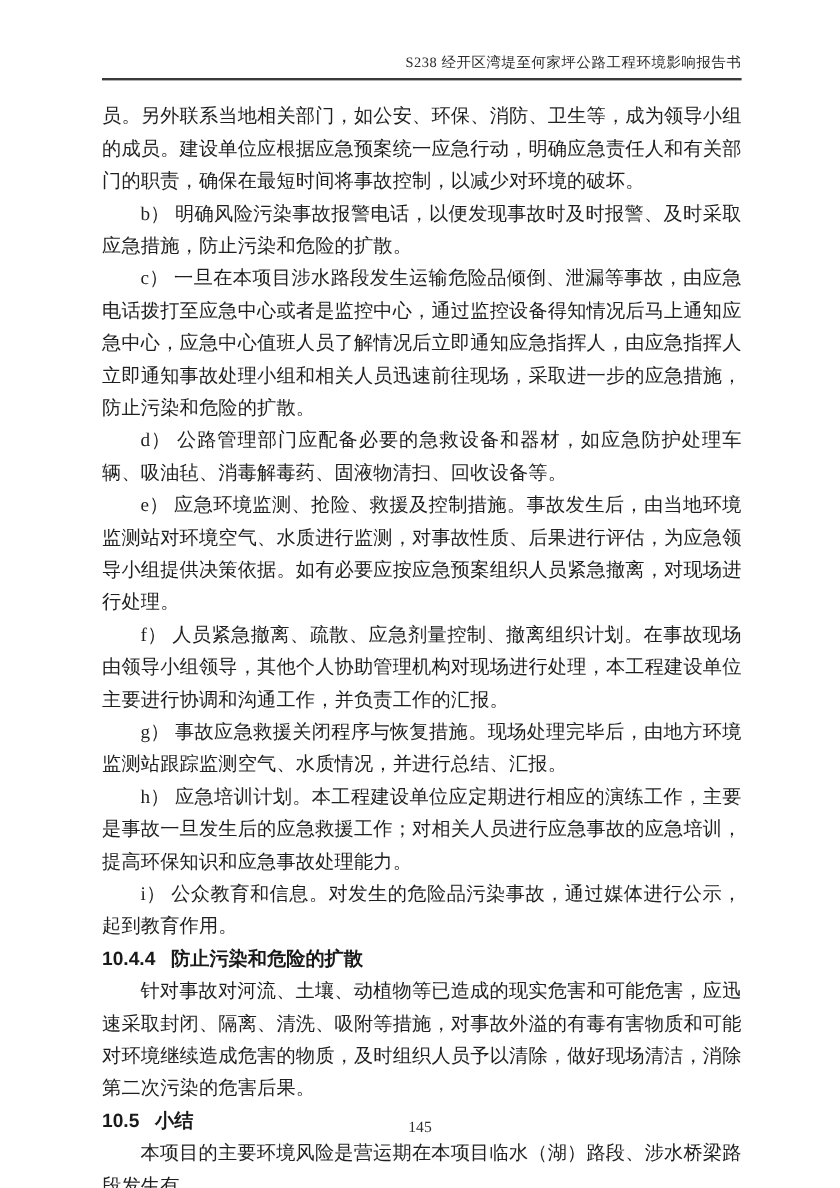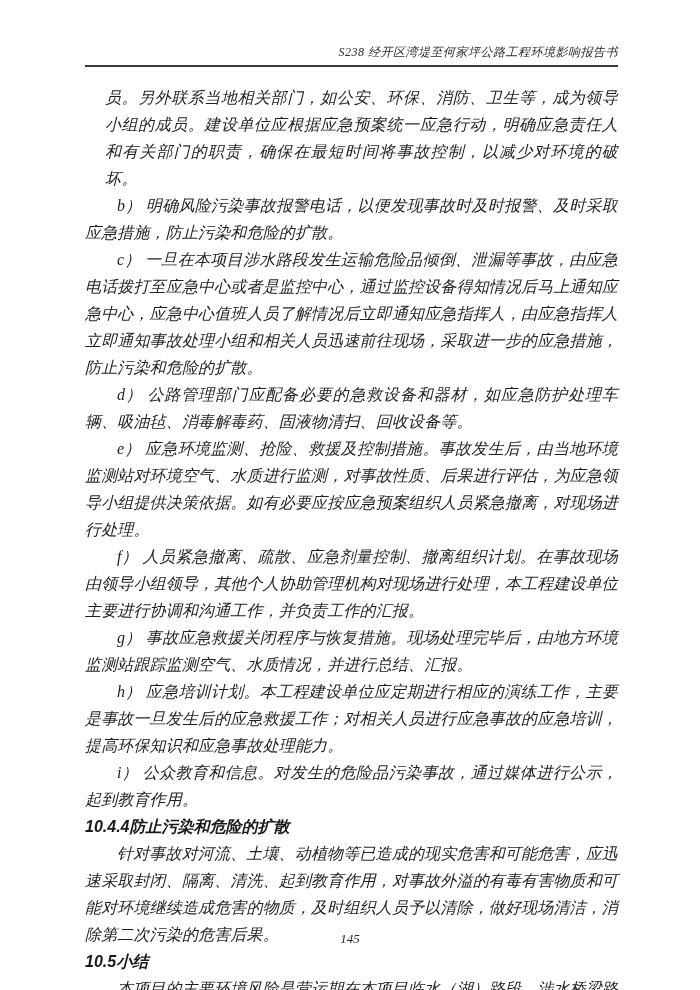--- a/index.html
+++ b/index.html
@@ -6,21 +6,20 @@
   html, body { background: #ffffff; }
   .page {
     position: relative;
     width: 700px;
     height: 990px;
     margin: 0 auto;
     background: #ffffff;
     font-family: "Liberation Serif", "DejaVu Serif", serif;
     color: #1f1f1f;
     overflow: hidden;
-    font-style: italic;
   }
   .header {
     position: absolute;
     top: 44px;
     left: 85px;
     right: 82px;
   }
   .header-title {
     text-align: right;
     font-size: 12px;
@@ -40,30 +39,30 @@
     right: 82px;
   }
   .para {
     font-size: 16px;
     line-height: 27px;
     letter-spacing: 0.15px;
     text-align: justify;
     text-justify: inter-ideograph;
     text-indent: 2em;
   }
-  .para.no-indent { text-indent: 0; margin-left: 20px; }
+  .para.no-indent { text-indent: 0; }
   .heading {
     font-size: 16px;
     line-height: 27px;
     font-weight: bold;
     font-family: "Liberation Sans", "DejaVu Sans", sans-serif;
     color: #1a1a1a;
     white-space: nowrap;
   }
-  .heading-num { }
+  .heading-num { margin-right: 13px; }
   .footer {
     position: absolute;
     left: 0;
     right: 0;
     bottom: 44px;
     text-align: center;
     font-size: 13px;
     line-height: 15px;
     color: #2b2b2b;
   }
@@ -82,21 +81,21 @@
       <p class="para no-indent">员。另外联系当地相关部门，如公安、环保、消防、卫生等，成为领导小组的成员。建设单位应根据应急预案统一应急行动，明确应急责任人和有关部门的职责，确保在最短时间将事故控制，以减少对环境的破坏。</p>
       <p class="para">b） 明确风险污染事故报警电话，以便发现事故时及时报警、及时采取应急措施，防止污染和危险的扩散。</p>
       <p class="para">c） 一旦在本项目涉水路段发生运输危险品倾倒、泄漏等事故，由应急电话拨打至应急中心或者是监控中心，通过监控设备得知情况后马上通知应急中心，应急中心值班人员了解情况后立即通知应急指挥人，由应急指挥人立即通知事故处理小组和相关人员迅速前往现场，采取进一步的应急措施，防止污染和危险的扩散。</p>
       <p class="para">d） 公路管理部门应配备必要的急救设备和器材，如应急防护处理车辆、吸油毡、消毒解毒药、固液物清扫、回收设备等。</p>
       <p class="para">e） 应急环境监测、抢险、救援及控制措施。事故发生后，由当地环境监测站对环境空气、水质进行监测，对事故性质、后果进行评估，为应急领导小组提供决策依据。如有必要应按应急预案组织人员紧急撤离，对现场进行处理。</p>
       <p class="para">f） 人员紧急撤离、疏散、应急剂量控制、撤离组织计划。在事故现场由领导小组领导，其他个人协助管理机构对现场进行处理，本工程建设单位主要进行协调和沟通工作，并负责工作的汇报。</p>
       <p class="para">g） 事故应急救援关闭程序与恢复措施。现场处理完毕后，由地方环境监测站跟踪监测空气、水质情况，并进行总结、汇报。</p>
       <p class="para">h） 应急培训计划。本工程建设单位应定期进行相应的演练工作，主要是事故一旦发生后的应急救援工作；对相关人员进行应急事故的应急培训，提高环保知识和应急事故处理能力。</p>
       <p class="para">i） 公众教育和信息。对发生的危险品污染事故，通过媒体进行公示，起到教育作用。</p>
       <div class="heading"><span class="heading-num">10.4.4</span><span class="heading-text">防止污染和危险的扩散</span></div>
-      <p class="para">针对事故对河流、土壤、动植物等已造成的现实危害和可能危害，应迅速采取封闭、隔离、清洗、起到教育作用，对事故外溢的有毒有害物质和可能对环境继续造成危害的物质，及时组织人员予以清除，做好现场清洁，消除第二次污染的危害后果。</p>
+      <p class="para">针对事故对河流、土壤、动植物等已造成的现实危害和可能危害，应迅速采取封闭、隔离、清洗、吸附等措施，对事故外溢的有毒有害物质和可能对环境继续造成危害的物质，及时组织人员予以清除，做好现场清洁，消除第二次污染的危害后果。</p>
       <div class="heading"><span class="heading-num">10.5</span><span class="heading-text">小结</span></div>
       <p class="para">本项目的主要环境风险是营运期在本项目临水（湖）路段、涉水桥梁路段发生有</p>
     </div>
 
   <div class="footer">
     <span>145</span>
   </div>
 
 </div>
 

